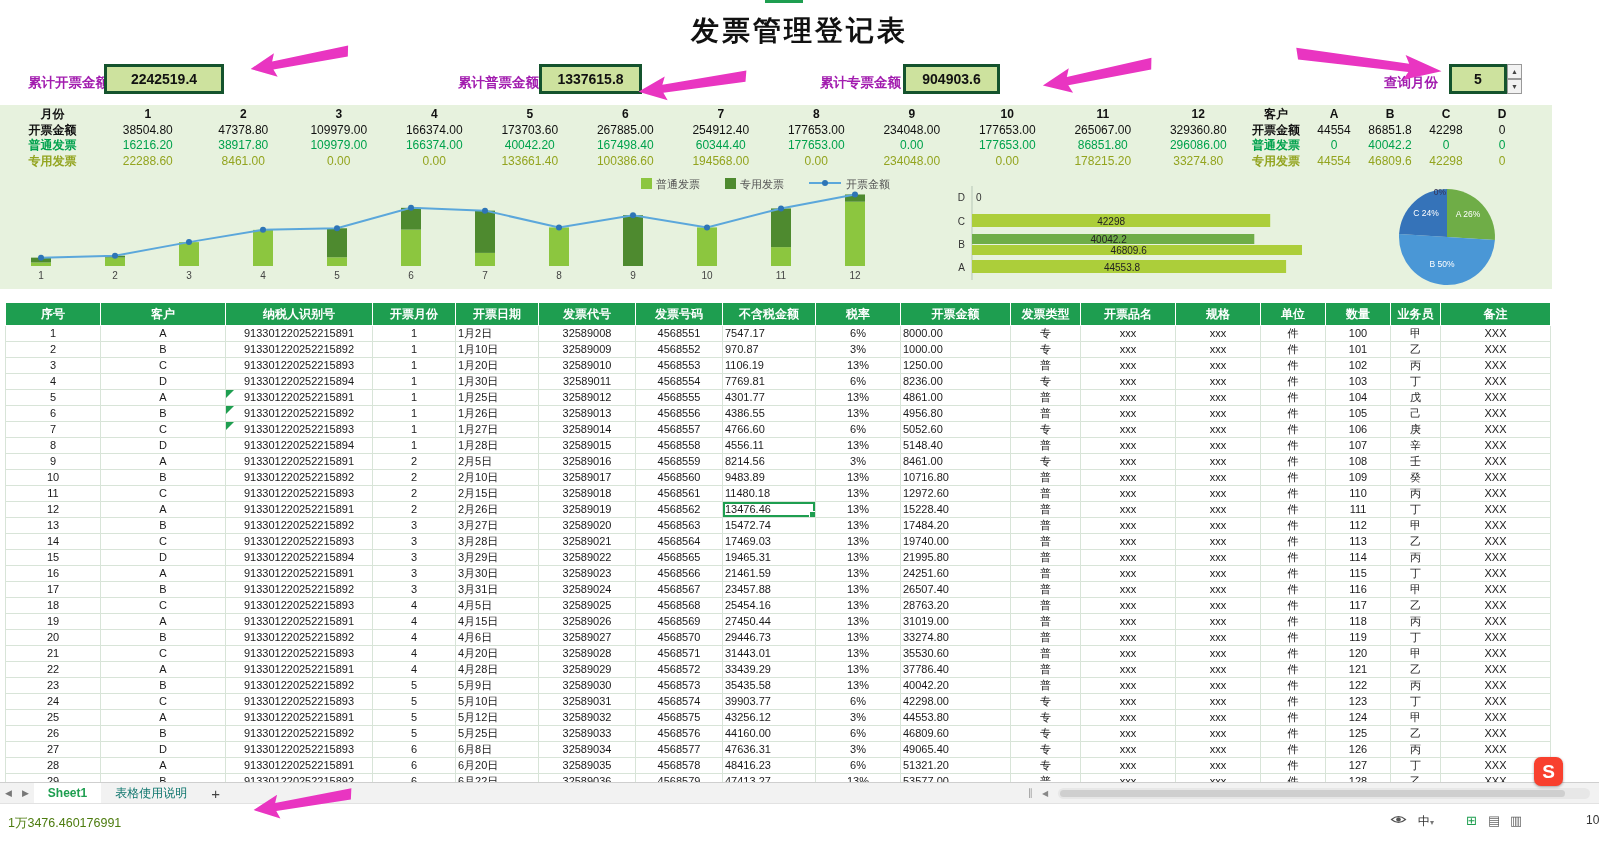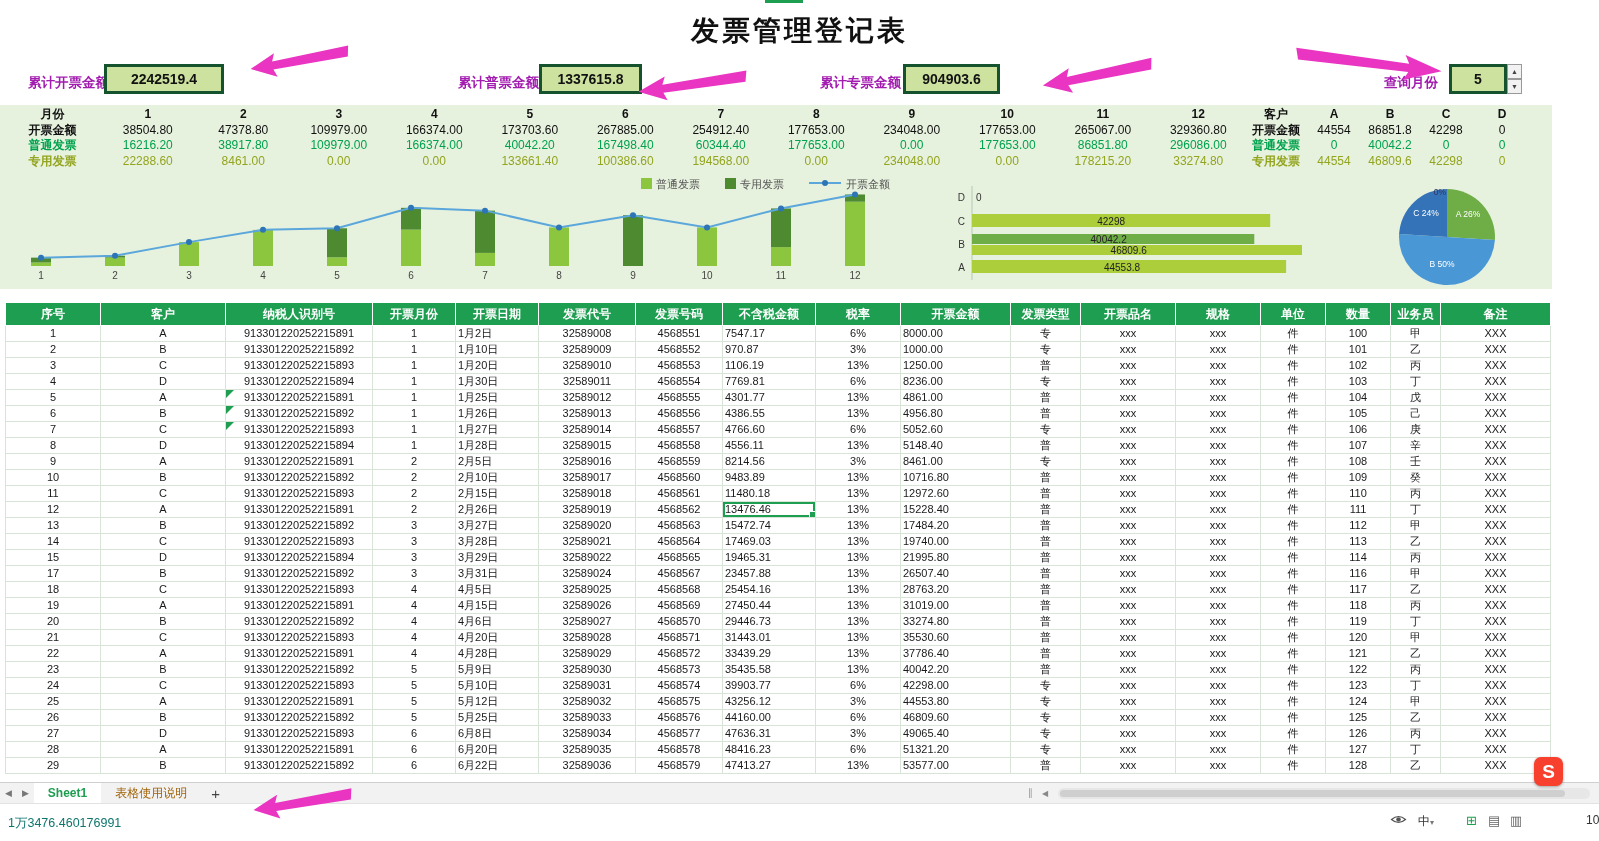--- a/index.html
+++ b/index.html
@@ -34,29 +34,29 @@
 #main-table td.c{text-align:center}
 #main-table td.r{text-align:left;padding-right:10px}
 #main-table td.d{text-align:left;padding-right:16px}
 #main-table td.sel{box-shadow:inset 0 0 0 2px #1E9E50}
 #main-table td.sel::after{content:"";position:absolute;right:-1px;bottom:-1px;width:5px;height:5px;background:#1E9E50;border:1px solid #fff}
 #main-table td.mark::before{content:"";position:absolute;left:0;top:0;border:4px solid transparent;border-top-color:#1E9E50;border-left-color:#1E9E50}
 .arrow{position:absolute;z-index:40;pointer-events:none}
 .tabbar{position:absolute;left:0;top:782px;width:1599px;height:21px;background:#F2F2F2;border-top:1px solid #cfcfcf;
         display:flex;align-items:center;z-index:20}
 .tnav{color:#777;font-size:9px;padding:0 5px}
-.tab{height:21px;line-height:21px;padding:0 14px;font-size:12px;color:#a16207}
+.tab{height:21px;line-height:21px;padding:0 14px;font-size:12px;color:#0f766e}
 .tab.active{background:#fff;color:#1E9E50;font-weight:bold}
 .addtab{font-size:15px;color:#444;padding:0 10px}
 .splitter{color:#999;font-size:10px;position:absolute;left:1028px;top:4px}
 .hs-left{position:absolute;left:1042px;top:6px;font-size:8px;color:#888}
 .hs-track{position:absolute;left:1058px;top:5px;width:532px;height:11px;background:#e7e7e7;border-radius:6px}
 .hs-thumb{position:absolute;left:2px;top:2px;width:505px;height:7px;background:#cfcfcf;border-radius:4px}
 .statusbar{position:absolute;left:0;top:803px;width:1599px;height:38px;background:#fff;border-top:1px solid #e2e2e2;z-index:20}
-.status-left{position:absolute;left:8px;top:11px;font-size:12.5px;color:#0f766e}
+.status-left{position:absolute;left:8px;top:11px;font-size:12.5px;color:#4d7c0f}
 .sb-item{position:absolute;top:9px;font-size:12px;color:#555}
 .eye{left:1390px}
 .ime{left:1418px;color:#333}
 .ime .caret{font-size:8px;color:#777}
 .vicon{font-size:13px;color:#666}
 .v1{left:1466px;color:#1E9E50}.v2{left:1488px}.v3{left:1510px}
 .zoom{left:1586px;color:#333}
 .wps-logo{position:absolute;left:1534px;top:757px;width:29px;height:29px;border-radius:7px;background:#F8402E;
           color:#fff;font-weight:bold;font-size:19px;display:flex;align-items:center;justify-content:center;
           box-shadow:0 1px 3px rgba(0,0,0,.35);z-index:50}
@@ -554,20 +554,39 @@
         <td class="r">21995.80</td>
         <td class="c">普</td>
         <td class="c">xxx</td>
         <td class="c">xxx</td>
         <td class="c">件</td>
         <td class="c">114</td>
         <td class="c">丙</td>
         <td class="c">XXX</td>
       </tr>
       <tr>
+        <td class="c">16</td>
+        <td class="c">A</td>
+        <td class="c">913301220252215891</td>
+        <td class="c">3</td>
+        <td class="d">3月30日</td>
+        <td class="c">32589023</td>
+        <td class="c">4568566</td>
+        <td class="r">21461.59</td>
+        <td class="c">13%</td>
+        <td class="r">24251.60</td>
+        <td class="c">普</td>
+        <td class="c">xxx</td>
+        <td class="c">xxx</td>
+        <td class="c">件</td>
+        <td class="c">115</td>
+        <td class="c">丁</td>
+        <td class="c">XXX</td>
+      </tr>
+      <tr>
         <td class="c">17</td>
         <td class="c">B</td>
         <td class="c">913301220252215892</td>
         <td class="c">3</td>
         <td class="d">3月31日</td>
         <td class="c">32589024</td>
         <td class="c">4568567</td>
         <td class="r">23457.88</td>
         <td class="c">13%</td>
         <td class="r">26507.40</td>

